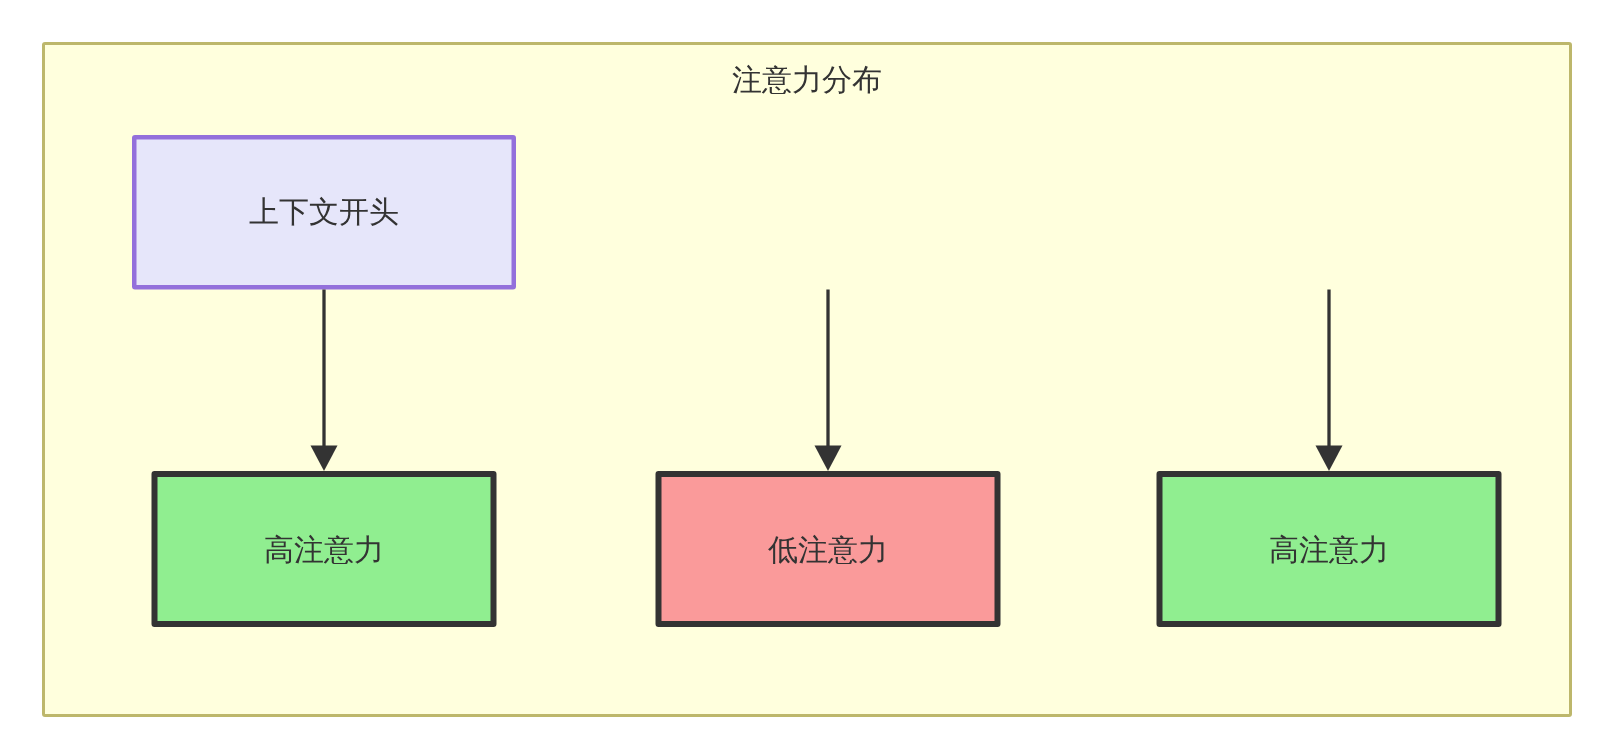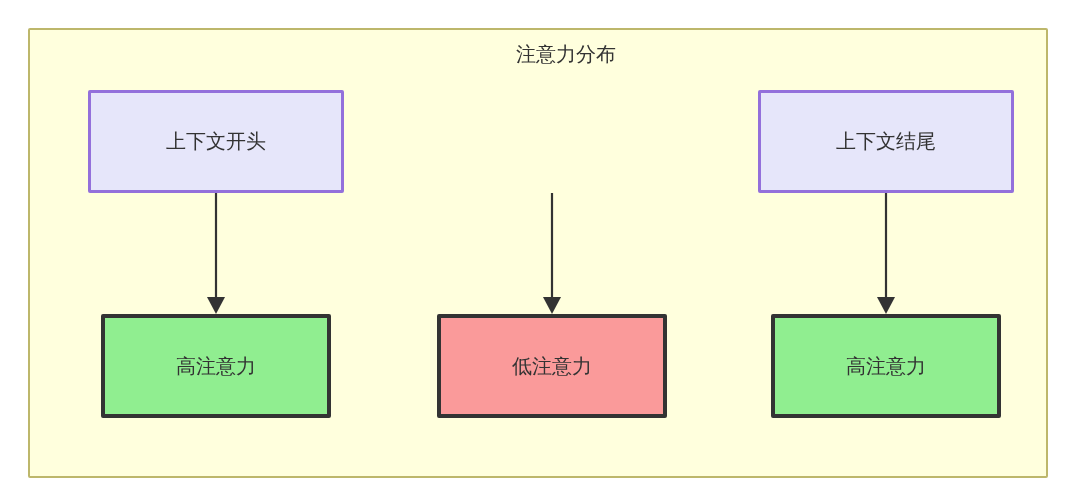--- a/index.html
+++ b/index.html
@@ -37,21 +37,20 @@
   .subgraph-title {
     position: absolute;
     left: 0;
     top: 11px;
     width: 100%;
     text-align: center;
     font-size: 20px;
     line-height: 26px;
     color: #333333;
     white-space: nowrap;
-    padding-left: 28px;
   }
 
   
   .node {
     position: absolute;
     box-sizing: border-box;
     display: flex;
     align-items: center;
     justify-content: center;
     text-align: center;
@@ -117,23 +116,20 @@
 
     <div class="subgraph-title">注意力分布</div>
 
   </div>
 
   <div class="node node-context" id="node-context-start">
     <span>上下文开头</span>
   </div>
 
 
-  <div class="node node-context" id="node-context-end">
-    <span>上下文结尾</span>
-  </div>
 
   <div class="node node-attention attention-high" id="node-attn-start">
     <span>高注意力</span>
   </div>
 
   <div class="node node-attention attention-low" id="node-attn-mid">
     <span>低注意力</span>
   </div>
 
   <div class="node node-attention attention-high" id="node-attn-end">

